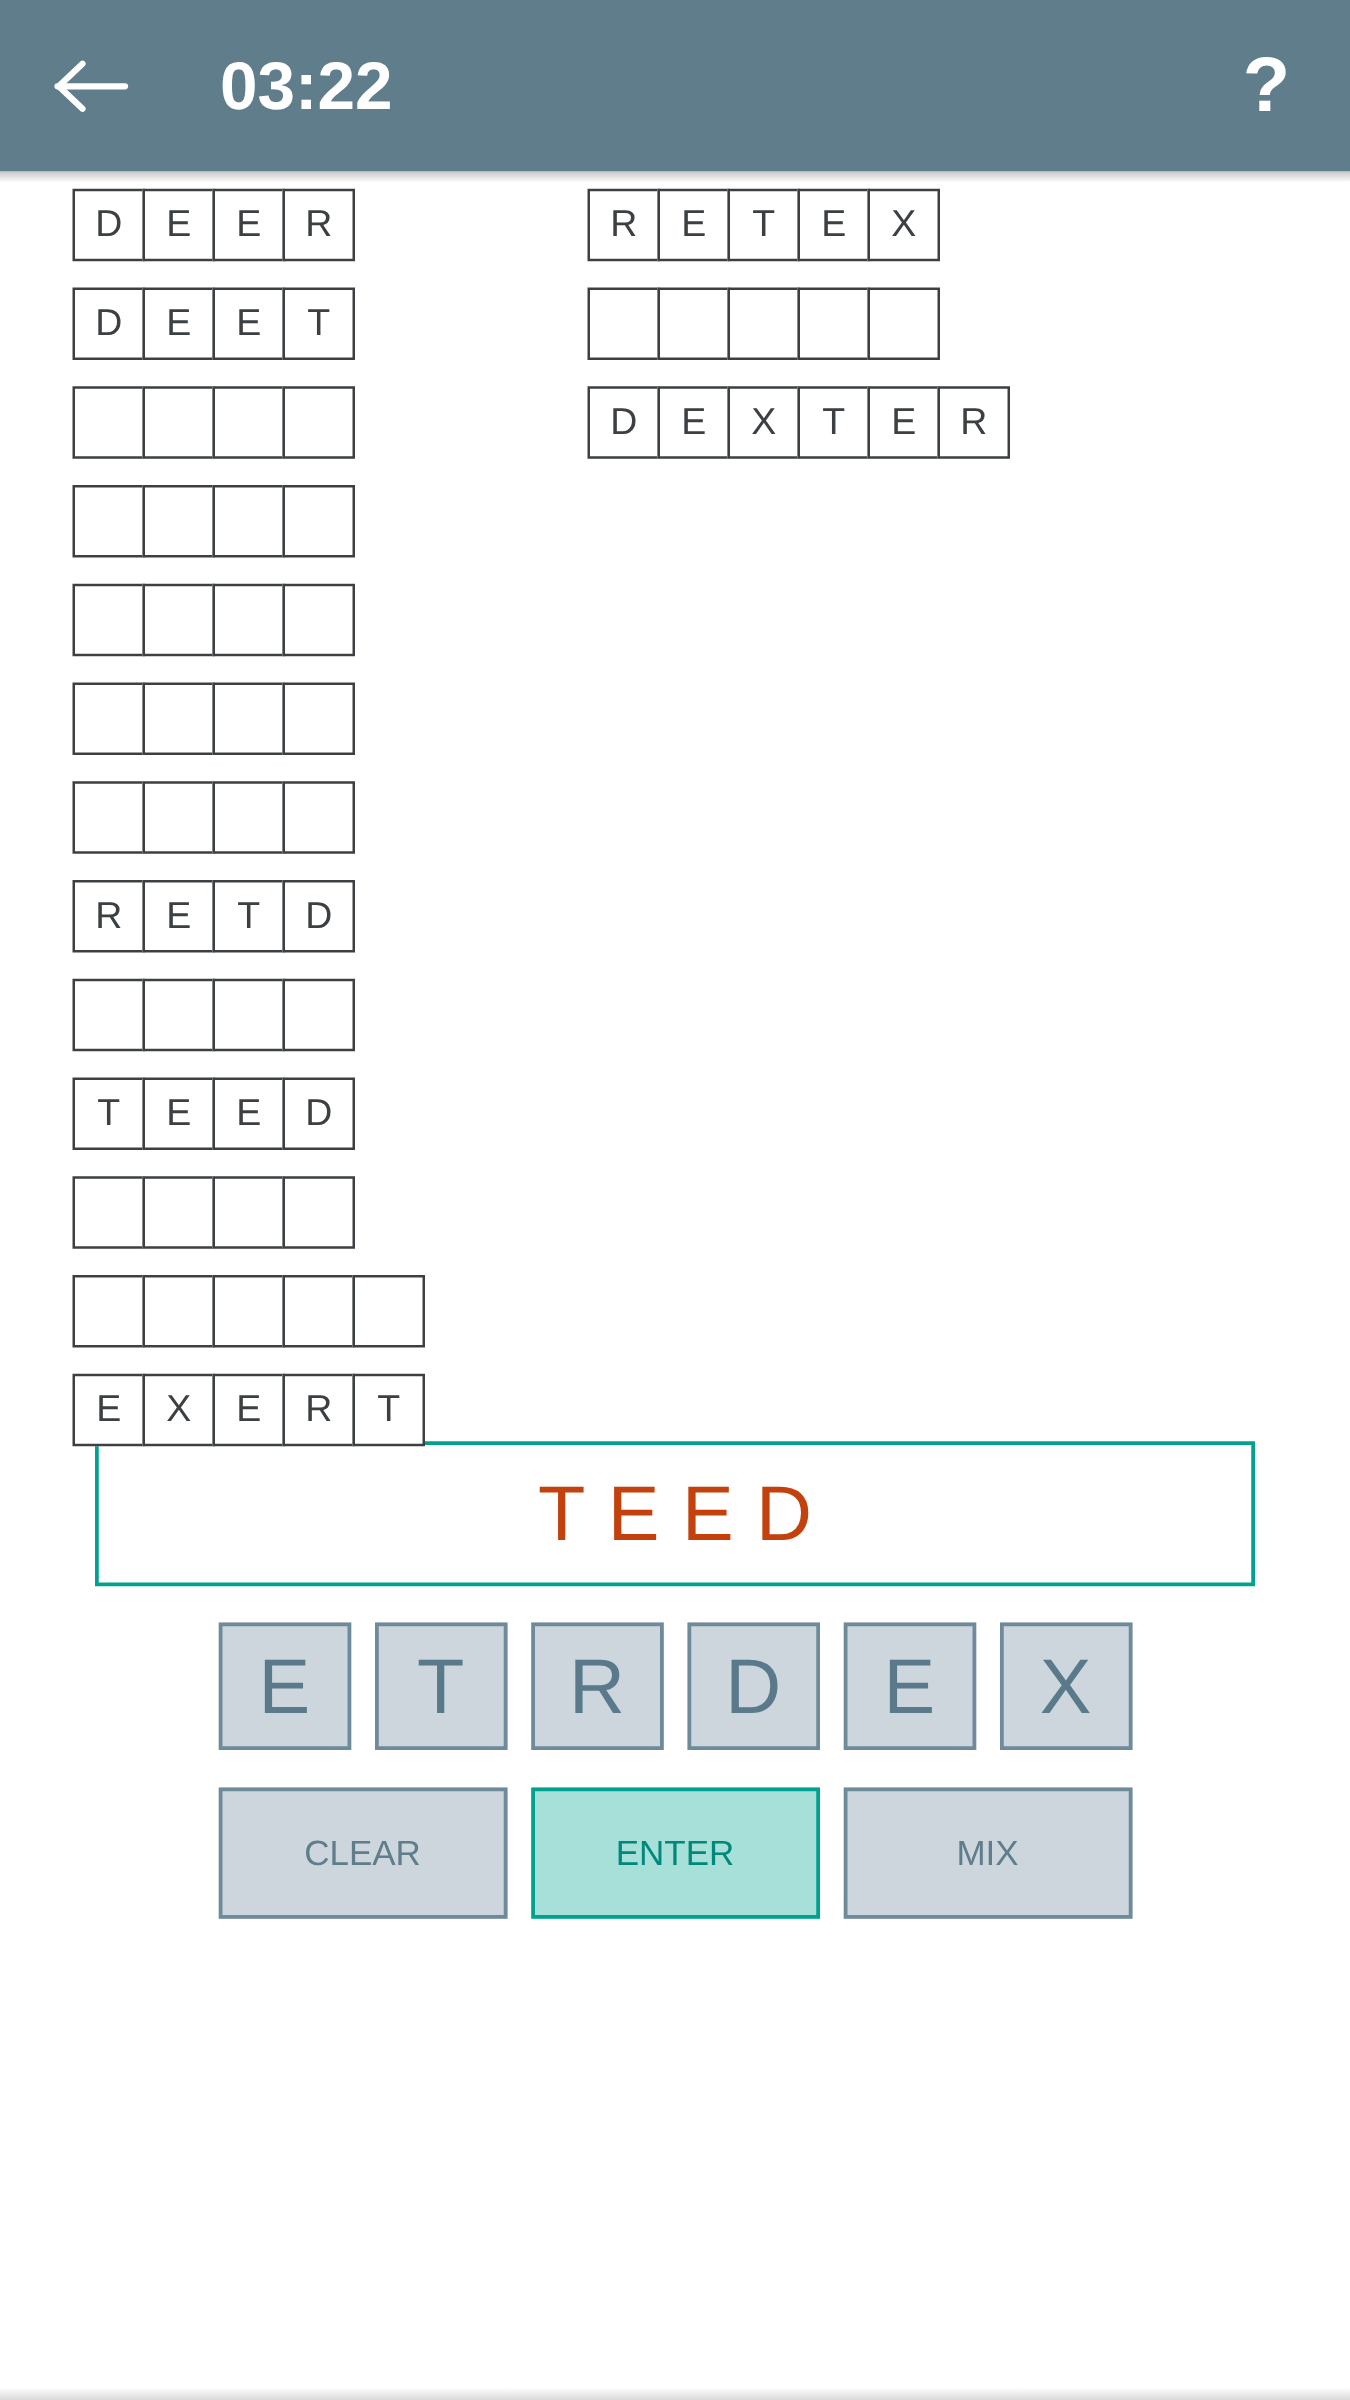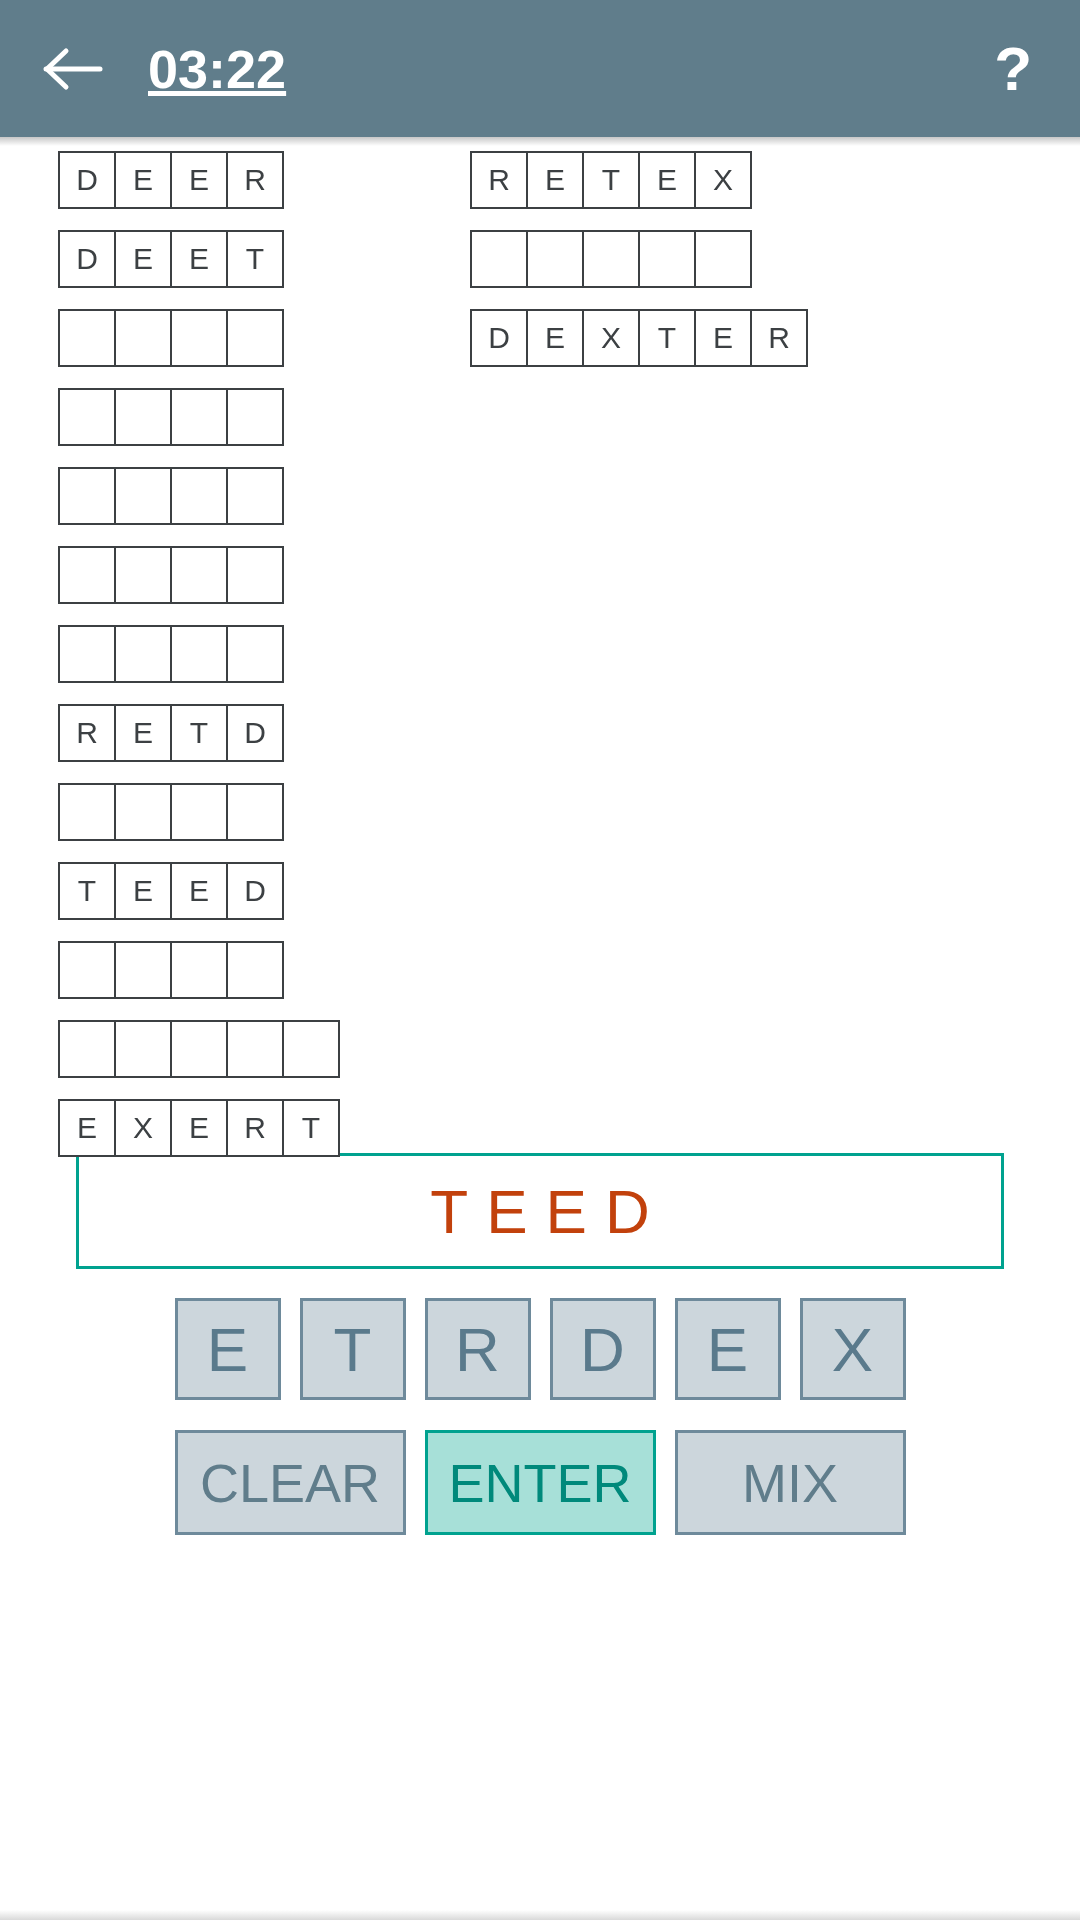--- a/index.html
+++ b/index.html
@@ -38,25 +38,24 @@
     display: flex;
     align-items: center;
     justify-content: center;
     flex: 0 0 auto;
   }
   .back-btn svg { display: block; }
   .appbar-title {
     color: #ffffff;
     font-size: 54px;
     font-weight: bold;
-    margin-left: 40px;
+    margin-left: 68px;
     letter-spacing: 0px;
     line-height: 1;
     white-space: nowrap;
-    text-decoration: underline;
   }
   .help-btn {
     margin-left: auto;
     color: #ffffff;
     font-size: 62px;
     font-weight: bold;
     line-height: 1;
     padding-right: 10px;
     user-select: none;
   }
@@ -142,21 +141,21 @@
   }
   .action-key {
     width: 231px;
     height: 105px;
     background: #ccd6dc;
     border: 3px solid #6e8a9b;
     box-sizing: border-box;
     display: flex;
     align-items: center;
     justify-content: center;
-    font-size: 54px;
+    font-size: 28px;
     color: #607d8b;
     font-family: "Liberation Sans", sans-serif;
   }
   .action-key.primary {
     background: #a7e0d8;
     border-color: #00a28f;
     color: #00897b;
   }
 
   .bottom-strip {

